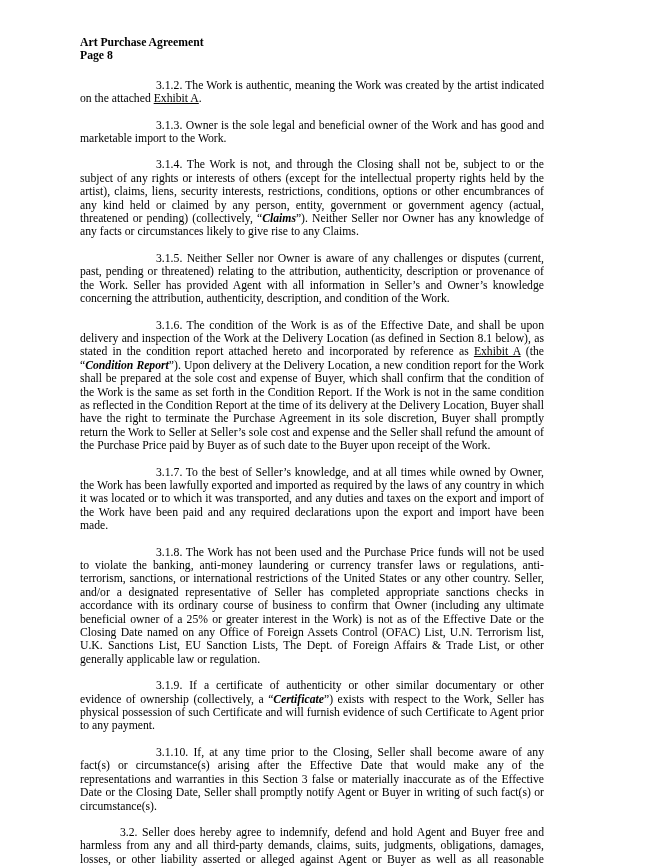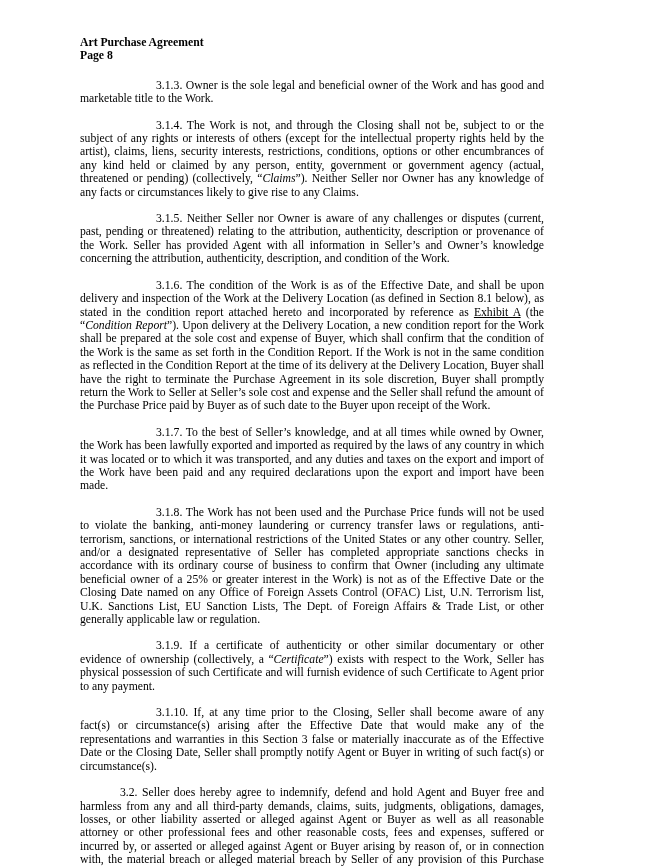--- a/index.html
+++ b/index.html
@@ -29,32 +29,33 @@
   .doc-body p.para {
     margin: 0 0 13px 0;
     text-align: justify;
   }
   .doc-body p.para:last-child {
     margin-bottom: 16px;
   }
   .indent-large { text-indent: 76px; }
   .indent-small { text-indent: 40px; }
   .seg-u  { text-decoration: underline; }
-  .seg-bi { font-weight: normal; font-style: italic; }
+  .seg-bi { font-weight: bold; font-style: italic; }
 </style>
 </head>
 <body>
 
 <div class="page">
   <div class="header">
     <div class="header-line">Art Purchase Agreement</div>
     <div class="header-line">Page 8</div>
   </div>
   <div class="doc-body" id="doc-body">
-      <p class="para indent-large"><span>3.1.3. Owner is the sole legal and beneficial owner of the Work and has good and marketable title to the Work.</span></p>
+      <p class="para indent-large"><span>3.1.2. The Work is authentic, meaning the Work was created by the artist indicated on the attached </span><span class="seg-u">Exhibit A</span><span>.</span></p>
+      <p class="para indent-large"><span>3.1.3. Owner is the sole legal and beneficial owner of the Work and has good and marketable import to the Work.</span></p>
       <p class="para indent-large"><span>3.1.4. The Work is not, and through the Closing shall not be, subject to or the subject of any rights or interests of others (except for the intellectual property rights held by the artist), claims, liens, security interests, restrictions, conditions, options or other encumbrances of any kind held or claimed by any person, entity, government or government agency (actual, threatened or pending) (collectively, “</span><span class="seg-bi">Claims</span><span>”). Neither Seller nor Owner has any knowledge of any facts or circumstances likely to give rise to any Claims.</span></p>
       <p class="para indent-large"><span>3.1.5. Neither Seller nor Owner is aware of any challenges or disputes (current, past, pending or threatened) relating to the attribution, authenticity, description or provenance of the Work. Seller has provided Agent with all information in Seller’s and Owner’s knowledge concerning the attribution, authenticity, description, and condition of the Work.</span></p>
       <p class="para indent-large"><span>3.1.6. The condition of the Work is as of the Effective Date, and shall be upon delivery and inspection of the Work at the Delivery Location (as defined in Section 8.1 below), as stated in the condition report attached hereto and incorporated by reference as </span><span class="seg-u">Exhibit A</span><span> (the “</span><span class="seg-bi">Condition Report</span><span>”).  Upon delivery at the Delivery Location, a new condition report for the Work shall be prepared at the sole cost and expense of Buyer, which shall confirm that the condition of the Work is the same as set forth in the Condition Report. If the Work is not in the same condition as reflected in the Condition Report at the time of its delivery at the Delivery Location, Buyer shall have the right to terminate the Purchase Agreement in its sole discretion, Buyer shall promptly return the Work to Seller at Seller’s sole cost and expense and the Seller shall refund the amount of the Purchase Price paid by Buyer as of such date to the Buyer upon receipt of the Work.</span></p>
       <p class="para indent-large"><span>3.1.7. To the best of Seller’s knowledge, and at all times while owned by Owner, the Work has been lawfully exported and imported as required by the laws of any country in which it was located or to which it was transported, and any duties and taxes on the export and import of the Work have been paid and any required declarations upon the export and import have been made.</span></p>
       <p class="para indent-large"><span>3.1.8. The Work has not been used and the Purchase Price funds will not be used to violate the banking, anti-money laundering or currency transfer laws or regulations, anti-terrorism, sanctions, or international restrictions of the United States or any other country. Seller, and/or a designated representative of Seller has completed appropriate sanctions checks in accordance with its ordinary course of business to confirm that Owner (including any ultimate beneficial owner of a 25% or greater interest in the Work) is not as of the Effective Date or the Closing Date named on any Office of Foreign Assets Control (OFAC) List, U.N. Terrorism list, U.K. Sanctions List, EU Sanction Lists, The Dept. of Foreign Affairs &amp; Trade List, or other generally applicable law or regulation.</span></p>
       <p class="para indent-large"><span>3.1.9. If a certificate of authenticity or other similar documentary or other evidence of ownership (collectively, a “</span><span class="seg-bi">Certificate</span><span>”) exists with respect to the Work, Seller has physical possession of such Certificate and will furnish evidence of such Certificate to Agent prior to any payment.</span></p>
       <p class="para indent-large"><span>3.1.10. If, at any time prior to the Closing, Seller shall become aware of any fact(s) or circumstance(s) arising after the Effective Date that would make any of the representations and warranties in this Section 3 false or materially inaccurate as of the Effective Date or the Closing Date, Seller shall promptly notify Agent or Buyer in writing of such fact(s) or circumstance(s).</span></p>
       <p class="para indent-small"><span>3.2. Seller does hereby agree to indemnify, defend and hold Agent and Buyer free and harmless from any and all third-party demands, claims, suits, judgments, obligations, damages, losses, or other liability asserted or alleged against Agent or Buyer as well as all reasonable attorney or other professional fees and other reasonable costs, fees and expenses, suffered or incurred by, or asserted or alleged against Agent or Buyer arising by reason of, or in connection with, the material breach or alleged material breach by Seller of any provision of this Purchase Agreement, or the falsity or material inaccuracy of any representation or warranty by Seller contained in this Purchase Agreement.</span></p>
     </div>
 </div>

